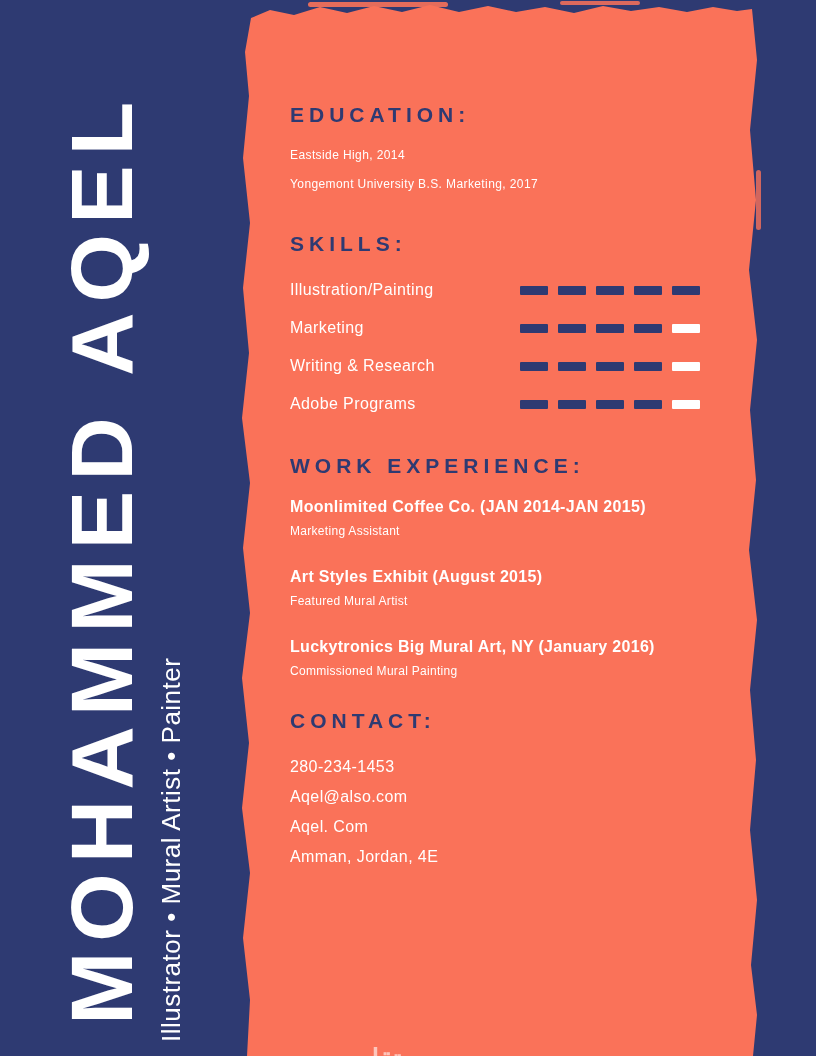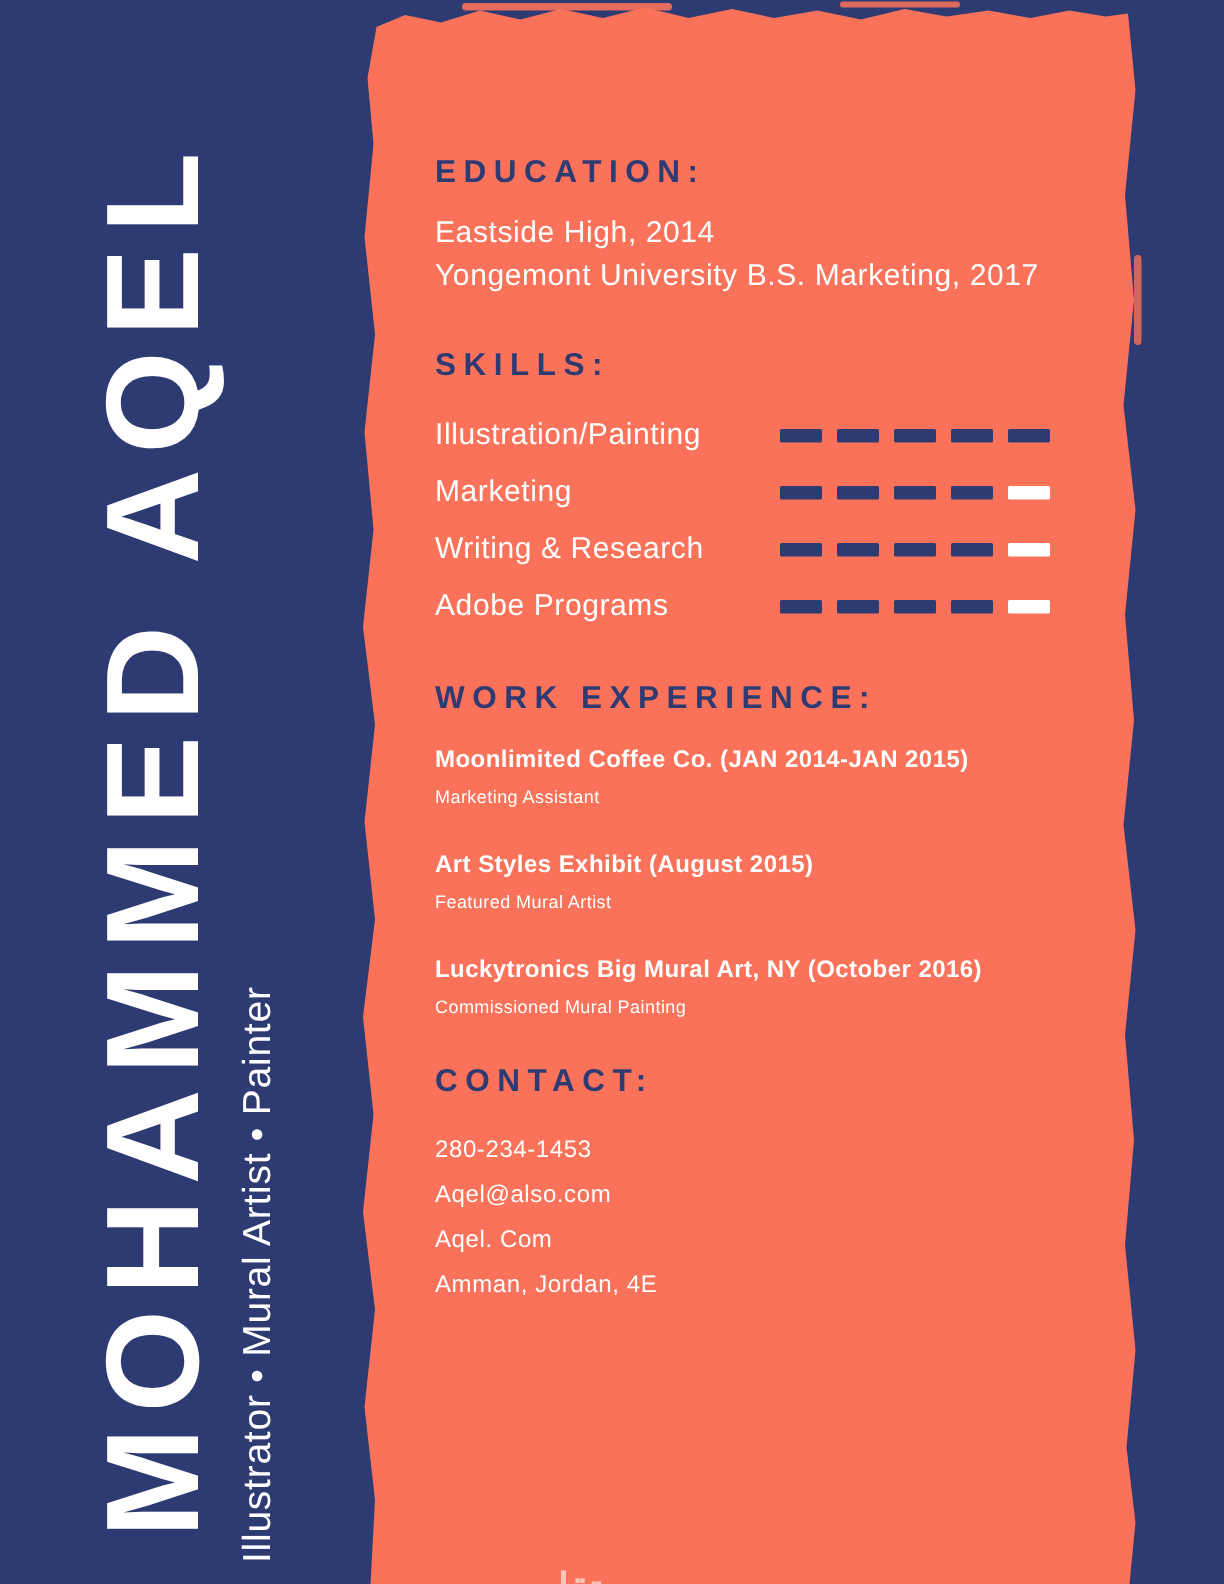--- a/index.html
+++ b/index.html
@@ -25,26 +25,26 @@
     color:var(--white);font-size:26px;line-height:1.2;letter-spacing:.5px;white-space:nowrap;
   }
 
   
   .content{position:absolute;left:290px;top:70px;width:450px;color:var(--white)}
   .sec-h{color:var(--navy);font-size:21px;line-height:26px;font-weight:700;letter-spacing:5px}
   .about-body{margin-top:13px;font-size:16px;line-height:24px;letter-spacing:.2px;max-width:450px}
 
   .education{margin-top:32px}
   .edu-list{margin-top:13px}
-  .edu-item{font-size:20px;line-height:29px;letter-spacing:.4px}
+  .edu-item{font-size:12px;line-height:29px;letter-spacing:.4px}
 
   .skills{margin-top:32px}
   .skills-list{margin-top:14px}
   .skill-row{display:flex;align-items:center;height:38px}
-  .skill-label{flex:1;font-size:20px;letter-spacing:.4px}
+  .skill-label{flex:1;font-size:16px;letter-spacing:.4px}
   .skill-bar{display:flex;gap:10px;margin-right:40px}
   .dash{width:28px;height:9px;border-radius:1px;display:block}
   .dash.filled{background:var(--navy)}
   .dash.empty{background:var(--white)}
 
   .work{margin-top:30px}
   .work-list{margin-top:15px}
   .work-item{margin-bottom:20px}
   .work-title{font-weight:700;font-size:16px;line-height:25px;letter-spacing:.3px}
   .work-role{font-size:12px;line-height:25px;letter-spacing:.3px}
@@ -137,21 +137,21 @@
       <div class="work-list">
           <div class="work-item">
             <div class="work-title">Moonlimited Coffee Co. (JAN 2014-JAN 2015)</div>
             <div class="work-role">Marketing Assistant</div>
           </div>
           <div class="work-item">
             <div class="work-title">Art Styles Exhibit (August 2015)</div>
             <div class="work-role">Featured Mural Artist</div>
           </div>
           <div class="work-item">
-            <div class="work-title">Luckytronics Big Mural Art, NY (October 2016)</div>
+            <div class="work-title">Luckytronics Big Mural Art, NY (January 2016)</div>
             <div class="work-role">Commissioned Mural Painting</div>
           </div>
         </div>
     </section>
 
     <section class="contact">
       <h2 class="sec-h">CONTACT:</h2>
       <div class="contact-list">
           <div class="contact-line">280-234-1453</div>
           <div class="contact-line">Aqel@also.com</div>

